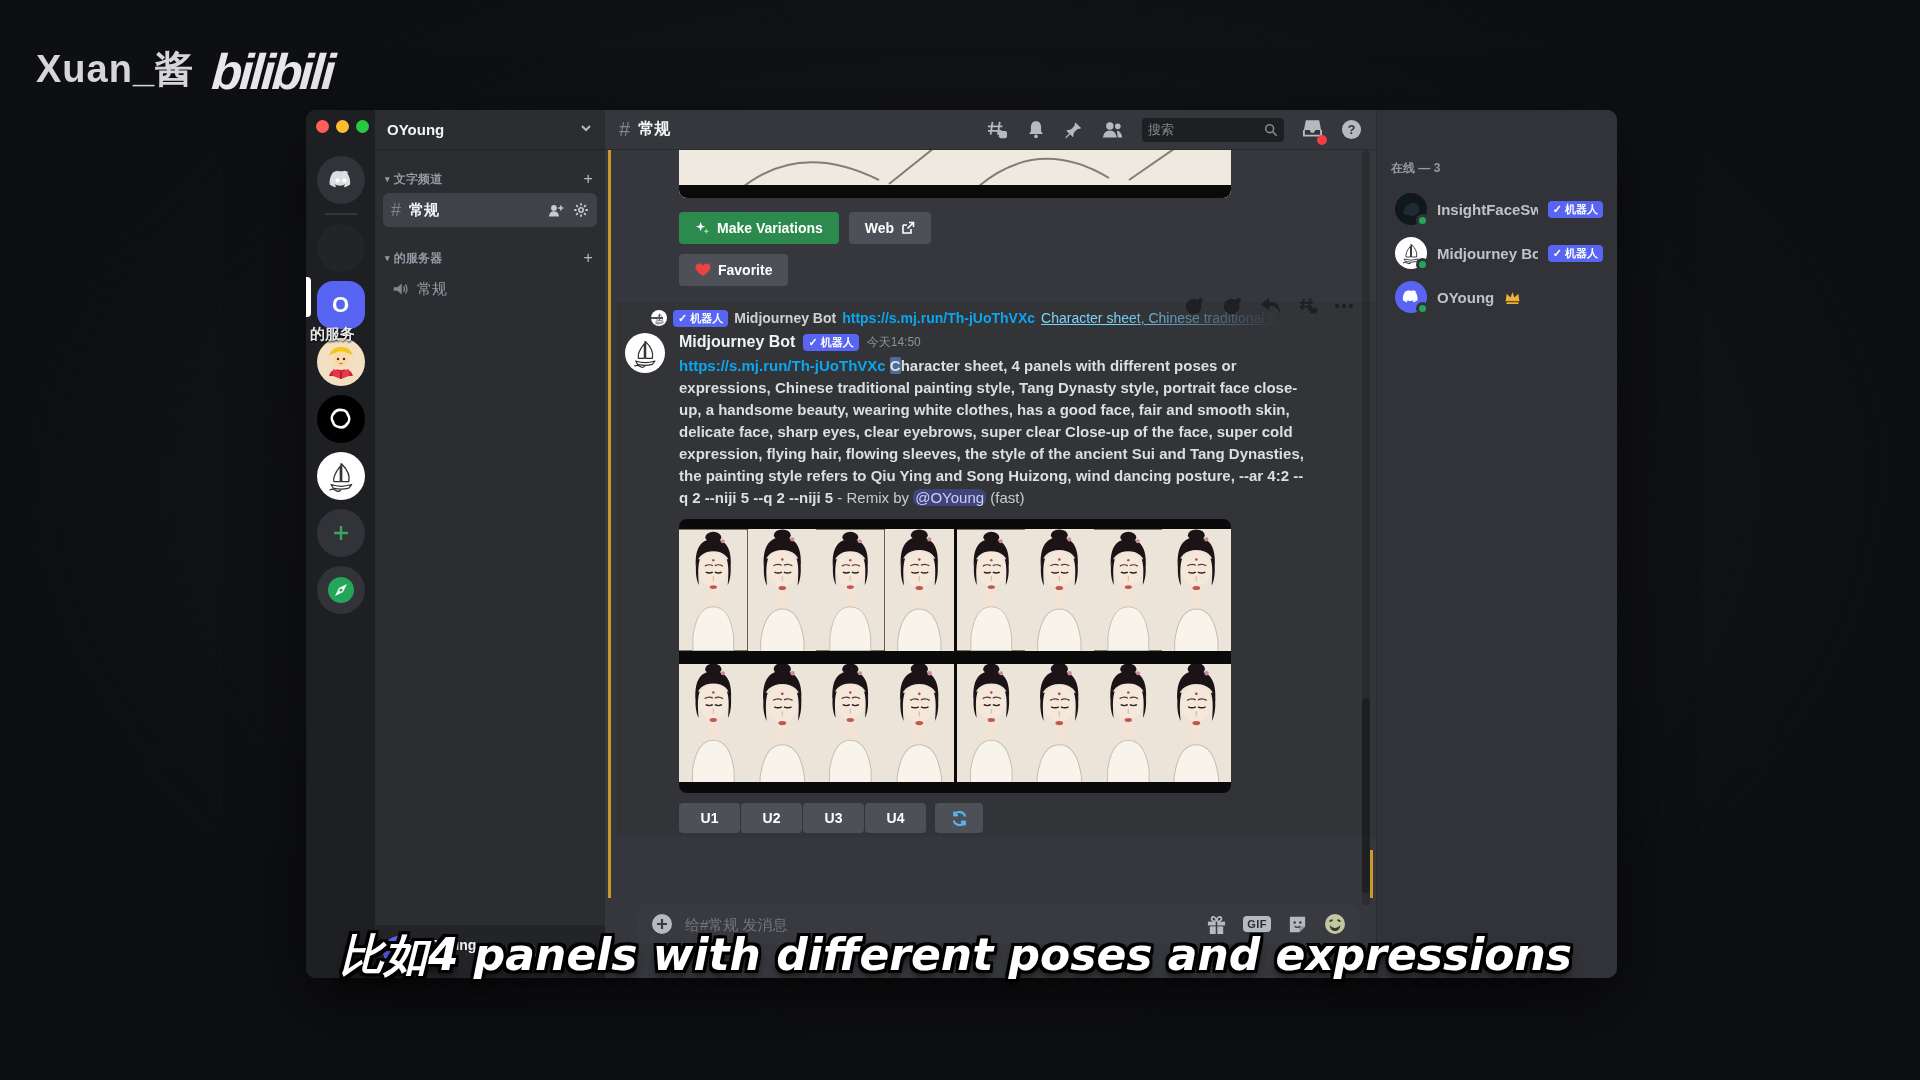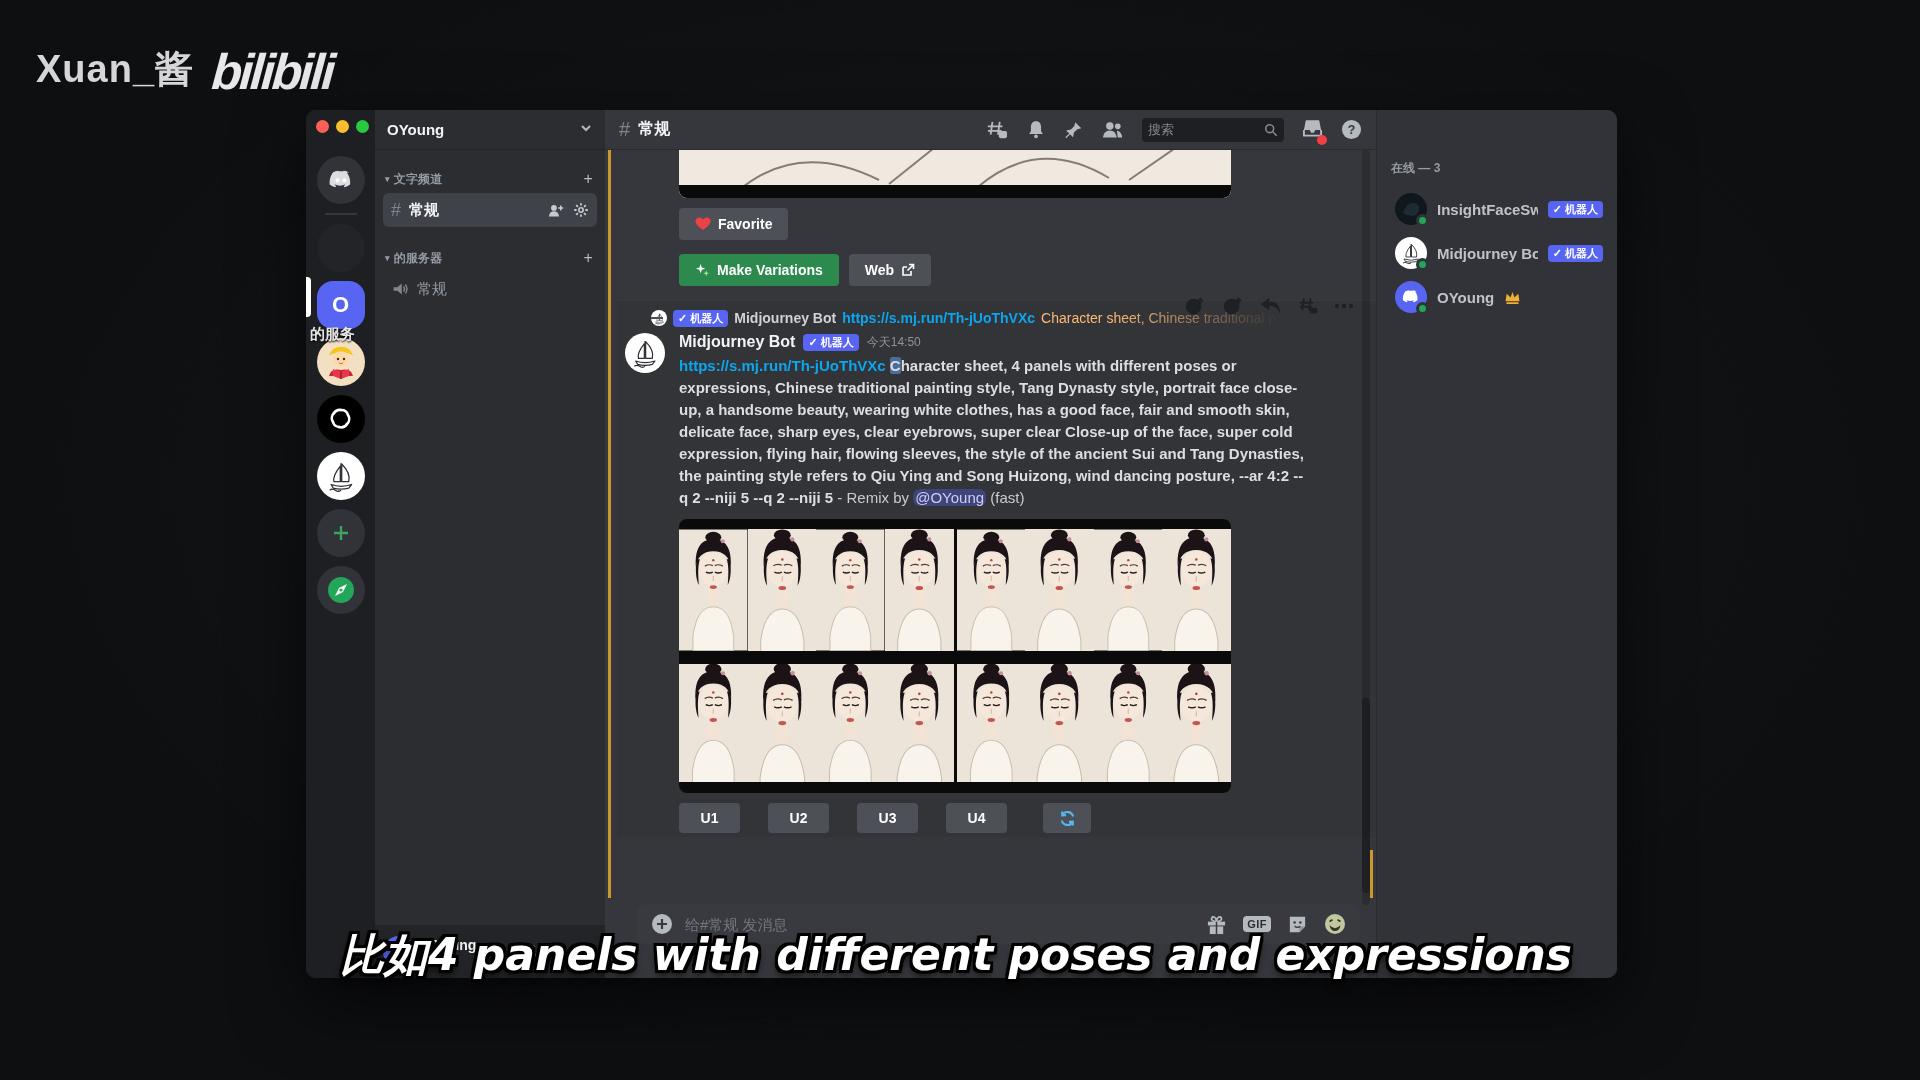--- a/index.html
+++ b/index.html
@@ -102,21 +102,21 @@
                 -webkit-mask-image:linear-gradient(90deg,#000 72%,transparent 98%);
                 mask-image:linear-gradient(90deg,#000 72%,transparent 98%); white-space:nowrap; }
   .reply-spine { position:absolute; left:-14px; top:10px; width:26px; height:20px;
                  border-left:2px solid #4e5058; border-top:2px solid #4e5058; border-top-left-radius:6px; }
   .mini-av { width:16px; height:16px; border-radius:50%; background:#fff; flex:none;
              display:flex; align-items:center; justify-content:center; overflow:hidden; }
   .bot-badge { background:#5865f2; color:#fff; font-size:11px; border-radius:4px; padding:1px 5px;
                font-weight:bold; white-space:nowrap; flex:none; }
   .reply-name { color:#cfd2d6; font-weight:bold; }
   .link { color:#0aa7f0; font-weight:bold; }
-  .reply-prev { color:#fdba74; }
+  .reply-prev { color:#7dd3fc;text-decoration:underline; }
 
   .msg-main { display:flex; gap:14px; margin-top:4px; }
   .avatar40 { width:40px; height:40px; border-radius:50%; background:#fff; flex:none; margin-left:8px;
               display:flex; align-items:center; justify-content:center; overflow:hidden; }
   .msg-content { min-width:0; }
   .msg-head { display:flex; align-items:center; gap:8px; }
   .msg-name { color:#f2f3f5; font-weight:bold; font-size:16px; }
   .timestamp { color:#8e9297; font-size:12px; }
   .msg-body { width:628px; margin-top:4px; color:#dcdee1; font-size:15px; line-height:22px; font-weight:bold; }
   .sel-c { background:#4a6d9c; border-radius:2px; }
@@ -129,21 +129,21 @@
   .grid-row { display:flex; gap:3px; }
   .half { display:flex; flex:1; }
   .panel { flex:1; height:122px; overflow:hidden; position:relative; }
   .panel svg { width:100%; height:100%; display:block; }
   .panel:nth-child(even) svg { transform:scale(1.06) translateY(1px); }
   .grid-row.second .panel { height:118px; }
   .grid-row.second .panel svg { transform:scale(1.12) translateY(3px); }
   .grid-row.second .panel:nth-child(odd) svg { transform:scale(1.05); }
 
   .uv-rows { margin-left:62px; margin-top:10px; display:flex; flex-direction:column; gap:8px; }
-  .uv-row { display:flex; gap:28px; }
+  .uv-row { display:flex; gap:1px; }
   .uv-btn { width:61px; height:30px; border-radius:4px; background:#4e5058; color:#fff; border:none;
             font-size:14px; font-weight:bold; display:flex; align-items:center; justify-content:center; }
   .uv-btn.rerun { width:48px; margin-left:8px; }
 
   
   .input-bar { position:absolute; left:32px; right:16px; bottom:34px; height:40px; background:#383a40;
                border-radius:9px; display:flex; align-items:center; padding:0 14px; gap:12px; z-index:5; }
   .input-bar input { flex:1; background:transparent; border:none; outline:none; color:#dbdee1;
                      font-size:15px; font-family:inherit; }
   .input-bar input::placeholder { color:#72767d; }
@@ -418,42 +418,42 @@
             <rect width="552" height="48" fill="#efe9df"></rect>
             <g stroke="#6b6159" stroke-width="2" fill="none" opacity=".8">
               <path d="M60 40 Q120 -10 200 30"></path>
                 <path d="M210 34 L260 -6"></path>
                 <path d="M300 36 Q360 -14 430 28"></path>
                 <path d="M450 30 L505 -8"></path>
             </g>
           </svg>
           <div class="bar"></div>
         </div>
-        <div class="btn-row" style="margin-top:10px">
-          <button class="dbtn">
-            <svg width="16" height="14" viewBox="0 0 16 14">
-              <path d="M8 13 C3 9.5 .5 6.8 .5 4.2 C.5 2 2.2 .5 4.2 .5 C5.8 .5 7.2 1.4 8 2.8 C8.8 1.4 10.2 .5 11.8 .5 C13.8 .5 15.5 2 15.5 4.2 C15.5 6.8 13 9.5 8 13 Z" fill="#ed4245"></path>
-            </svg>
-            <span>Favorite</span>
-          </button>
-        </div>
         <div class="btn-row">
           <button class="dbtn green">
             <svg width="15" height="15" viewBox="0 0 16 16">
               <path d="M6 1 L7.3 4.7 L11 6 L7.3 7.3 L6 11 L4.7 7.3 L1 6 L4.7 4.7 Z" fill="#fff"></path>
               <path d="M12 8 L12.8 10.2 L15 11 L12.8 11.8 L12 14 L11.2 11.8 L9 11 L11.2 10.2 Z" fill="#a8e6a1"></path>
             </svg>
             <span>Make Variations</span>
           </button>
           <button class="dbtn">
             <span>Web</span>
             <svg width="14" height="14" viewBox="0 0 14 14">
               <path d="M2 4 h4 M2 4 v8 h8 v-4" stroke="#fff" stroke-width="1.6" fill="none"></path>
               <path d="M8 1.5 h4.5 v4.5 M12.5 1.5 L6.5 7.5" stroke="#fff" stroke-width="1.6" fill="none"></path>
             </svg>
+          </button>
+        </div>
+        <div class="btn-row" style="margin-top:10px">
+          <button class="dbtn">
+            <svg width="16" height="14" viewBox="0 0 16 14">
+              <path d="M8 13 C3 9.5 .5 6.8 .5 4.2 C.5 2 2.2 .5 4.2 .5 C5.8 .5 7.2 1.4 8 2.8 C8.8 1.4 10.2 .5 11.8 .5 C13.8 .5 15.5 2 15.5 4.2 C15.5 6.8 13 9.5 8 13 Z" fill="#ed4245"></path>
+            </svg>
+            <span>Favorite</span>
           </button>
         </div>
 
         <div class="message-group">
           <div class="hover-toolbar">
             <svg class="icon" width="22" height="22" viewBox="0 0 24 24" style="color:#1e2024">
                 <use href="#smileplus"></use>
               </svg>
             <svg class="icon" width="22" height="22" viewBox="0 0 24 24" style="color:#1e2024">
                 <use href="#smileplus"></use>

